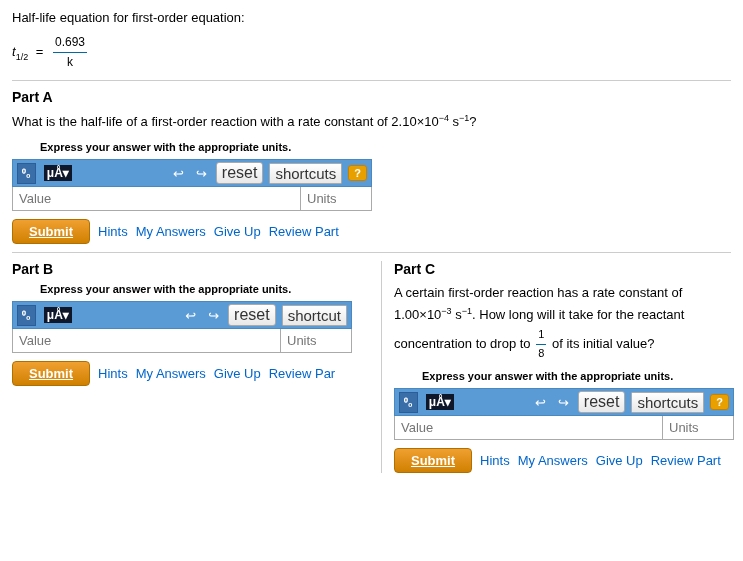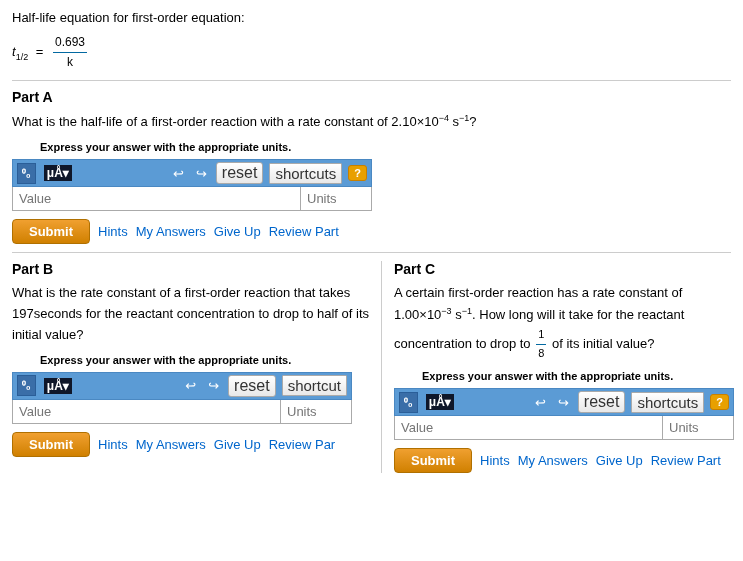--- a/index.html
+++ b/index.html
@@ -173,20 +173,21 @@
     }
     .submit-btn {
       background: linear-gradient(to bottom, #f0a030 0%, #d08000 100%);
       border: 1px solid #b07000;
       border-radius: 4px;
       color: #fff;
       font-weight: bold;
       font-size: 13px;
       padding: 4px 16px;
       cursor: pointer;
+      text-decoration: underline;
     }
     .action-link {
       color: #0066cc;
       text-decoration: none;
       font-size: 13px;
       cursor: pointer;
     }
     .superscript-small { font-size: 9px; vertical-align: super; }
     .subscript-small { font-size: 9px; vertical-align: sub; }
   </style>
@@ -245,23 +246,20 @@
       <a class="action-link">Review Part</a>
     </div>
   </div>
 
   <hr class="divider">
 
   <div class="parts-container">
 
     <div class="part-left">
       <div class="part-title">Part B</div>
-      <div class="part-question">
-        What is the rate constant of a first-order reaction that takes 197seconds for the reactant concentration to drop to half of its initial value?
-      </div>
       <div class="express-label">Express your answer with the appropriate units.</div>
 
       <div style="width: 340px;">
         <div class="input-toolbar">
           <div class="toolbar-icon-group">
             <span class="toolbar-icon">⁰₀</span>
           </div>
           <span class="toolbar-mu">μÅ▾</span>
           <span class="toolbar-spacer"></span>
           <button class="toolbar-undo">↩</button>

